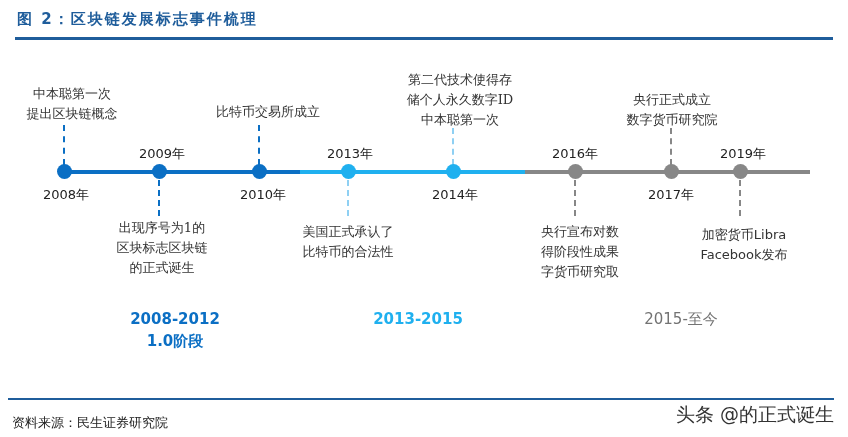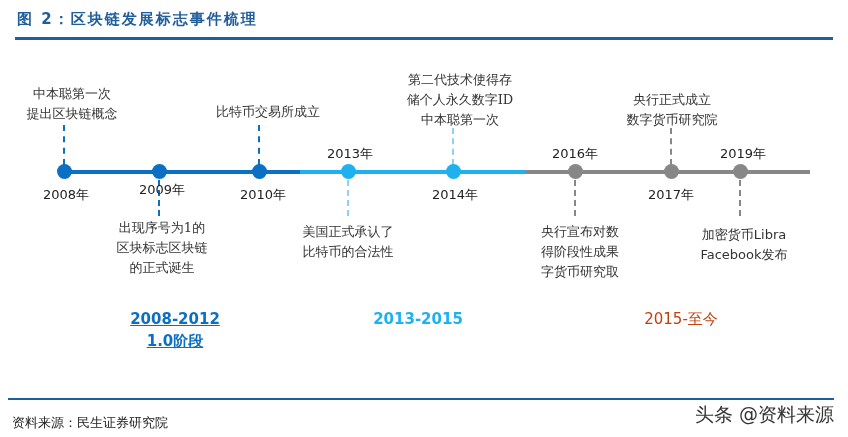--- a/index.html
+++ b/index.html
@@ -29,21 +29,21 @@
 <div class="vline" style="left:63px;top:125px;height:40px;border-color:#0b6fc4;"></div>
 <div class="dot" style="left:64px;background:#0b6fc4;"></div>
 <div class="year" style="left:66px;top:186px;">2008年</div>
 <div class="note" style="left:72px;top:84px;">
   <div>中本聪第一次</div>
   <div>提出区块链概念</div>
 </div>
 
 <div class="vline" style="left:158px;top:180px;height:36px;border-color:#0b6fc4;"></div>
 <div class="dot" style="left:159px;background:#0b6fc4;"></div>
-<div class="year" style="left:162px;top:145px;margin-top:36px;">2009年</div>
+<div class="year" style="left:162px;top:145px;">2009年</div>
 <div class="note" style="left:162px;top:218px;">
   <div>出现序号为1的</div>
   <div>区块标志区块链</div>
   <div>的正式诞生</div>
 </div>
 
 <div class="vline" style="left:258px;top:125px;height:40px;border-color:#0b6fc4;"></div>
 <div class="dot" style="left:259px;background:#0b6fc4;"></div>
 <div class="year" style="left:263px;top:186px;">2010年</div>
 <div class="note" style="left:268px;top:102px;text-align:right;">
@@ -85,26 +85,26 @@
 </div>
 
 <div class="vline" style="left:739px;top:180px;height:36px;border-color:#878787;"></div>
 <div class="dot" style="left:740px;background:#878787;"></div>
 <div class="year" style="left:743px;top:145px;">2019年</div>
 <div class="note" style="left:744px;top:225px;font-family:'DejaVu Sans','Liberation Sans',sans-serif;">
   <div>加密货币Libra</div>
   <div>Facebook发布</div>
 </div>
 
-<div class="phase" style="left:175px;top:308px;color:#0b6fc4;text-decoration:underline;">
+<div class="phase" style="left:175px;top:308px;color:#0b6fc4;">
   <div>2008-2012</div>
   <div>1.0阶段</div>
 </div>
 <div class="phase" style="left:418px;top:308px;color:#1fb0ef;">
   <div>2013-2015</div>
 </div>
-<div class="phase" style="left:681px;top:308px;color:#c2410c;font-weight:normal;">
+<div class="phase" style="left:681px;top:308px;color:#737373;font-weight:normal;">
   <div>2015-至今</div>
 </div>
 
 <div class="rule-bot"></div>
 <div class="source">资料来源：民生证券研究院</div>
-<div class="watermark">头条 @资料来源</div>
+<div class="watermark">头条 @的正式诞生</div>
 
 </body></html>

